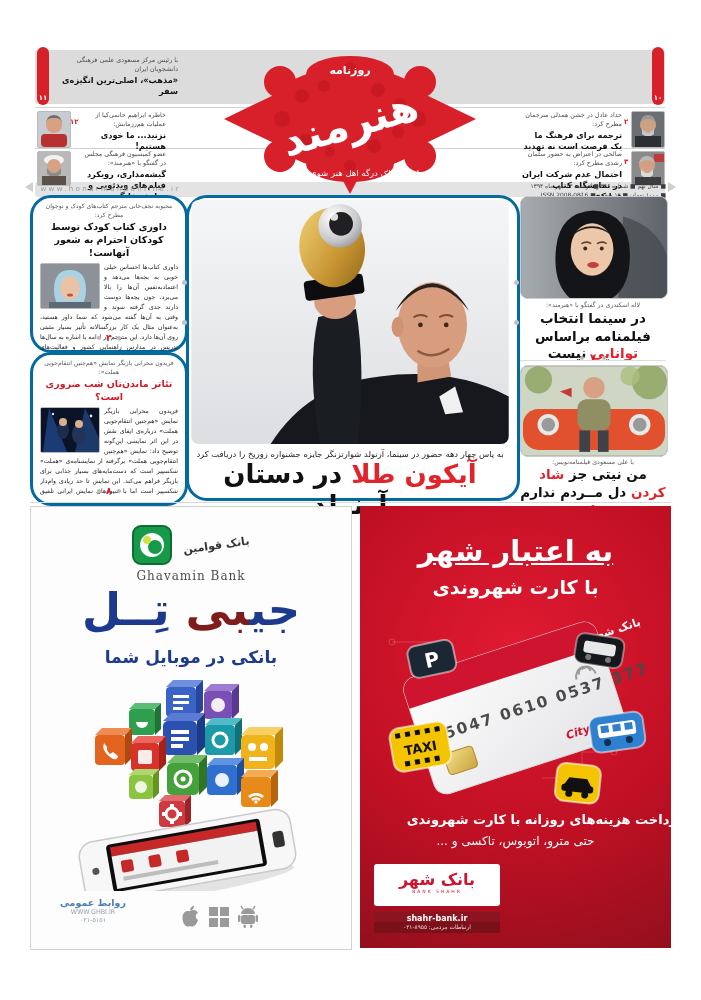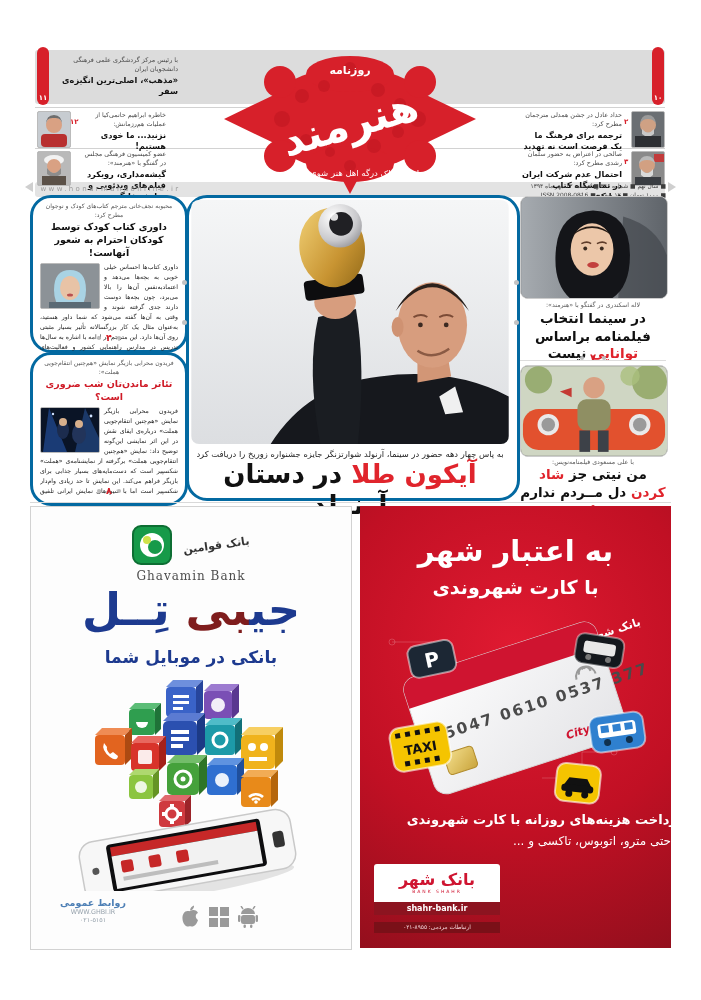--- a/index.html
+++ b/index.html
@@ -65,49 +65,49 @@
   .gbt-title .redc{color:#7f1d1d;margin-top:20px;}
   .gbt-sub{position:absolute;left:0;top:140px;width:320px;text-align:center;font-size:17px;font-weight:bold;color:#1d3a8f;}
   .gh-contact{position:absolute;left:14px;top:390px;width:96px;text-align:center;}
   .gh-contact .l1{font-size:9.5px;font-weight:bold;color:#4d7fb5;}
   .gh-contact .l2,.gh-contact .l3{font-size:6.4px;color:#97a3ad;direction:ltr;}
   .platforms{position:absolute;left:128px;top:398px;width:120px;display:flex;gap:9px;align-items:center;justify-content:center;}
 
   
   .ad-right{position:absolute;left:360px;top:506px;width:311px;height:442px;
             background:radial-gradient(circle at 50% 32%,#e01a31 0%,#c11024 55%,#930f1d 100%);}
-  .sh-h1{position:absolute;left:0;top:28px;width:311px;text-align:center;font-size:29px;font-weight:bold;color:#fff;}
+  .sh-h1{position:absolute;left:0;top:28px;width:311px;text-align:center;font-size:29px;font-weight:bold;color:#fff;text-decoration:underline;}
   .sh-h2{position:absolute;left:0;top:70px;width:311px;text-align:center;font-size:19px;font-weight:bold;color:#fff;}
   .sh-body1{position:absolute;left:0;top:306px;width:369px;text-align:center;font-size:13px;font-weight:bold;color:#fff;}
-  .sh-body2{position:absolute;left:0;top:328px;width:311px;text-align:right;font-size:12px;color:#fff;}
+  .sh-body2{position:absolute;left:0;top:328px;width:311px;text-align:center;font-size:12px;color:#fff;}
   .sh-logobox{position:absolute;left:14px;top:358px;width:126px;height:42px;background:#fff;border-radius:3px;text-align:center;}
   .sh-logobox .fa{font-size:16px;font-weight:bold;color:#cf1430;margin-top:6px;}
   .sh-logobox .en{font-size:4.5px;letter-spacing:2px;color:#cf1430;direction:ltr;}
-  .sh-strip1{position:absolute;left:14px;top:396px;width:126px;height:13px;background:#8c1420;color:#fff;
+  .sh-strip1{position:absolute;left:14px;top:406px;width:126px;height:13px;background:#8c1420;color:#fff;
              font-size:8px;font-weight:bold;text-align:center;line-height:13px;direction:ltr;}
   .sh-strip2{position:absolute;left:14px;top:416px;width:126px;height:11px;background:#7a1018;color:#f4d4d8;
              font-size:5.8px;text-align:center;line-height:11px;}
 </style>
 </head>
 <body>
 
 <div class="page">
 
   <div class="hdr-band" style="left:35px;top:50px;width:630px;height:54px;"></div>
   <div class="hdr-line" style="left:35px;top:107px;width:630px;"></div>
   <div class="hdr-line" style="left:35px;top:148px;width:630px;"></div>
   <div class="hdr-band" style="left:35px;top:182px;width:630px;height:15px;background:#e3e3e3;"></div>
   <div class="chev left" style="left:25px;top:182px;"></div>
   <div class="chev right" style="left:668px;top:182px;"></div>
 
   <div class="red-pill" style="left:37px;top:47px;height:58px;">
     <span class="pill-num">۱۱</span>
   </div>
   <div class="hdr-text" style="left:52px;top:56px;width:126px;">
-    <div class="hdr-kicker">با رئیس مرکز گردشگری علمی فرهنگی دانشجویان ایران</div>
+    <div class="hdr-kicker">با رئیس مرکز مسعودی علمی فرهنگی دانشجویان ایران</div>
     <div class="hdr-title">«مذهب»، اصلی‌ترین انگیزه‌ی سفر</div>
   </div>
 
   <div class="thumb" style="left:37px;top:111px;width:32px;height:35px;">
     <svg width="32" height="35" viewBox="0 0 32 35">
         <rect width="32" height="35" fill="#c7ccd1"></rect>
         <circle cx="16" cy="13" r="8" fill="#d9a183"></circle>
         <path d="M16,6 q8,-1 8,7 q0,-10 -8,-10 q-8,0 -8,10 q0,-8 8,-7z" fill="#6e6e6e"></path>
         <rect x="3" y="22" width="26" height="13" rx="4" fill="#b83030"></rect>
       </svg>

